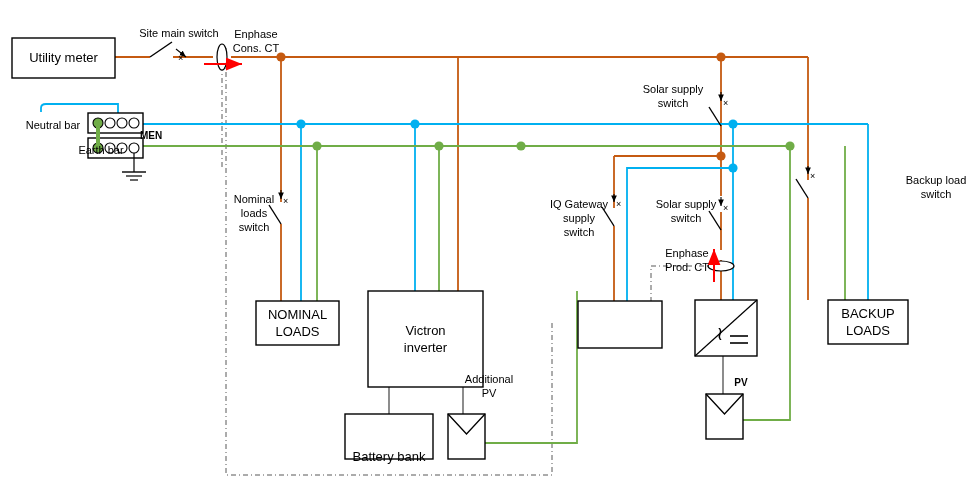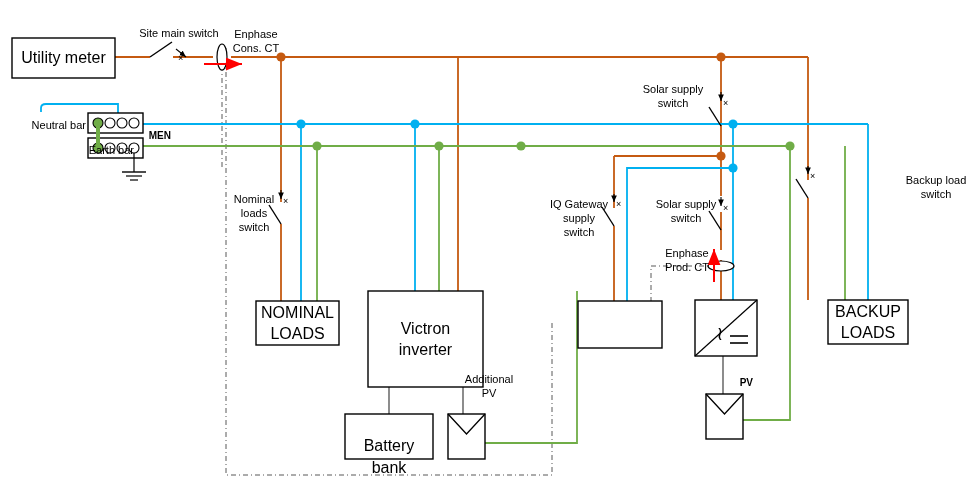--- a/index.html
+++ b/index.html
@@ -13,29 +13,29 @@
   #svgroot{position:absolute;left:0;top:0;width:972px;height:502px;}
   .lbl{
     position:absolute;
     font-family:"Liberation Sans", sans-serif;
     font-size:11px;
     color:#000000;
     line-height:1.28;
     white-space:pre-line;
     text-align:center;
   }
-  .lbl.left{text-align:right;}
+  .lbl.left{text-align:center;}
   .boxlabel{
     position:absolute;
     display:flex;
     align-items:center;
     justify-content:center;
     text-align:center;
     font-family:"Liberation Sans", sans-serif;
-    font-size:16px;
+    font-size:13px;
     color:#000000;
     line-height:1.32;
     white-space:pre-line;
     pointer-events:none;
   }
   .tiny{font-size:10px;font-weight:bold;}
 </style>
 </head>
 <body>
 

